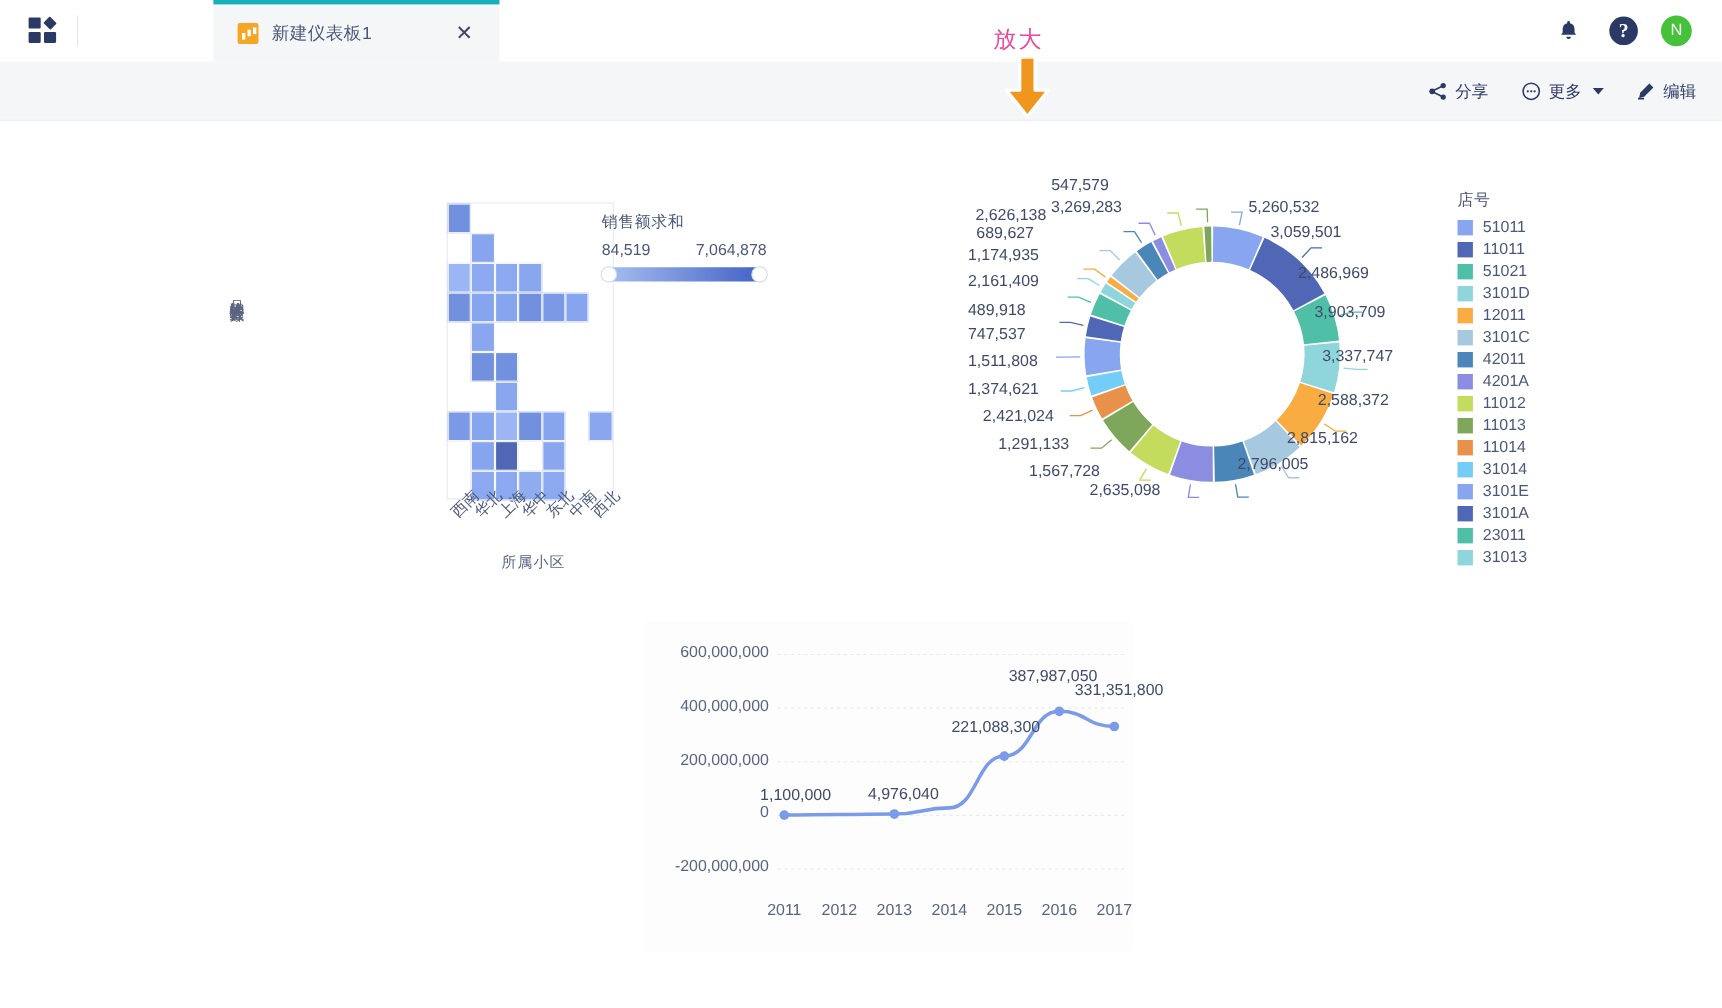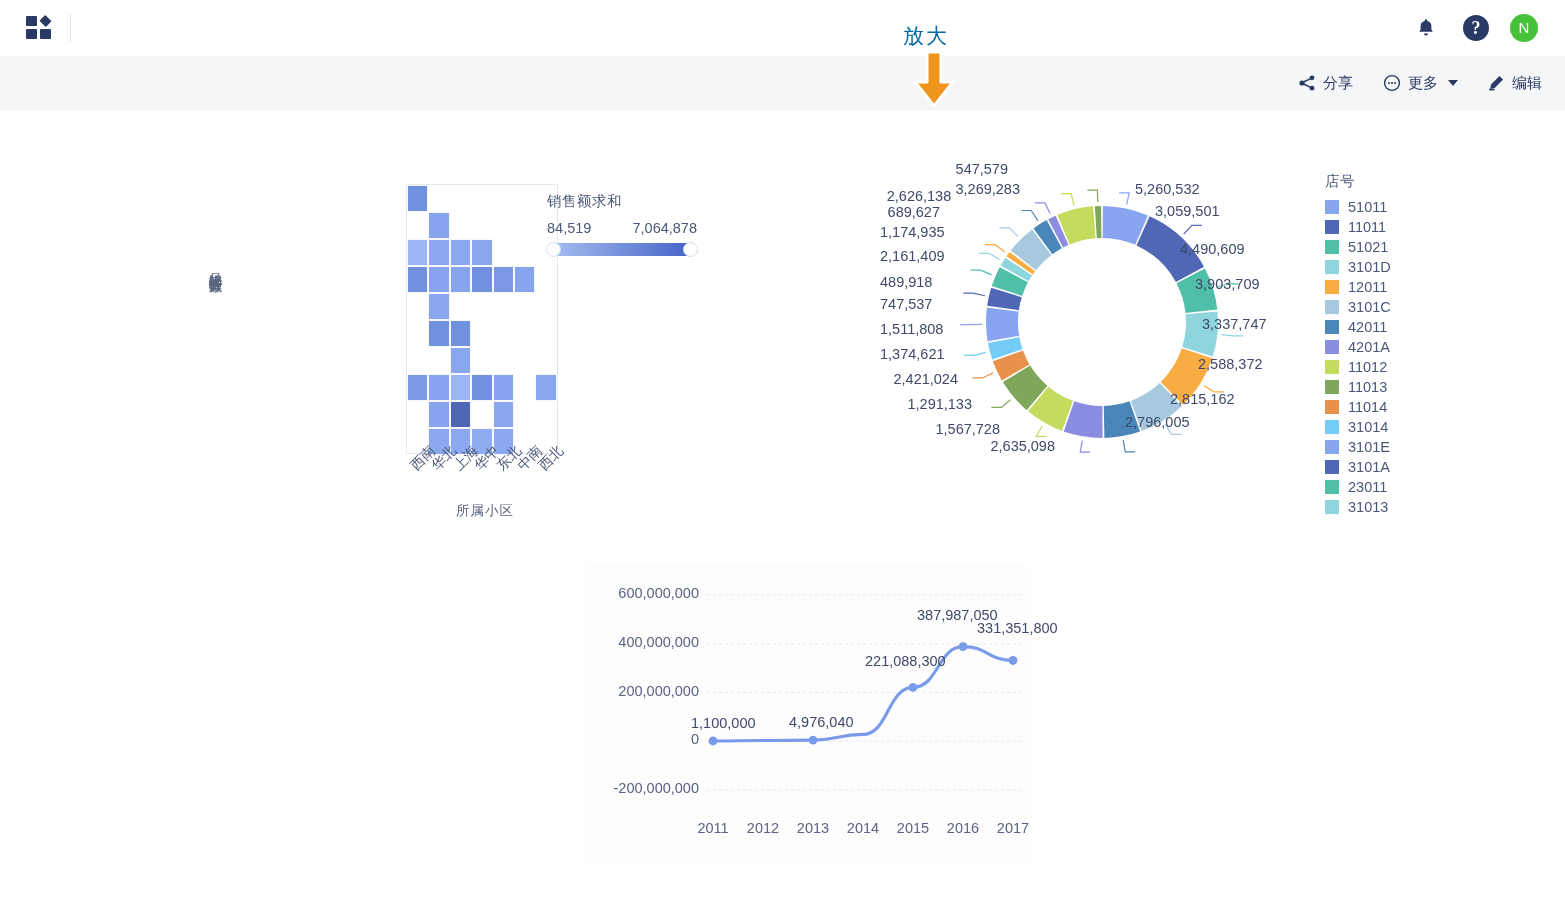--- a/index.html
+++ b/index.html
@@ -69,21 +69,21 @@
   }
   #btn-share { left: 1298px; }
   #btn-more  { left: 1383px; }
   #btn-edit  { left: 1487px; }
   .abtn svg { display: block; }
   .caret { width:0;height:0;border-left:5px solid transparent;border-right:5px solid transparent;
            border-top:6px solid #2b3a64; margin-left:3px; }
 
   
   #annot-label {
-    position: absolute; left: 903px; top: 22px; font-size: 21px; color: #0369a1;
+    position: absolute; left: 903px; top: 22px; font-size: 21px; color: #ec4899;
     letter-spacing: 2px;
   }
   #annot-arrow { position: absolute; left: 908px; top: 52px; width: 52px; height: 56px; }
 
   
   #chart-toolbar {
     position: absolute; left: 884px; top: 114px; width: 98px; height: 40px;
     background: #ffffff; box-shadow: 0 1px 5px rgba(40,50,80,.18); border-radius: 2px;
     display: flex; align-items: center; justify-content: space-around;
   }
@@ -152,20 +152,25 @@
 
 <div id="tabstrip">
   <div id="app-launcher">
     <i></i>
     <i class="dia"></i>
     <i></i>
     <i></i>
   </div>
   <div id="strip-divider"></div>
 
+  <div id="tab-dashboard">
+    <span id="tab-icon"></span>
+    <span id="tab-label">新建仪表板1</span>
+    <span id="tab-close">✕</span>
+  </div>
 </div>
 
 <div id="actionbar"></div>
 
 <div id="bell-icon" class="topright-icon">
   <svg width="24" height="24" viewBox="0 0 24 24" aria-hidden="true">
     <path d="M12 3.2a1.3 1.3 0 0 1 1.3 1.3v.6a5.4 5.4 0 0 1 4.1 5.2v3.3l1.4 2.1H5.2l1.4-2.1v-3.3a5.4 5.4 0 0 1 4.1-5.2v-.6A1.3 1.3 0 0 1 12 3.2z" fill="#2b3a64"></path>
     <path d="M9.9 17.4h4.2a2.1 2.1 0 0 1-4.2 0z" fill="#2b3a64"></path>
   </svg>
 </div>
@@ -329,21 +334,21 @@
         <path d="M168.1671964121388 54.24772869726549 A116 116 0 0 1 175.68132404082252 50.6487881715083L188.4588898226646 79.987053503506 A84 84 0 0 0 183.0176249881005 82.59318284974398 Z" fill="#8b8ee0"></path>
         <polyline points="170.1640745188139,48.77321574809257 164.98048197069528,37.95053732290182 154.98048197069528,37.95053732290182" fill="none" stroke="#8b8ee0" stroke-width="1.2"></polyline>
         <path d="M177.35753049161505 49.934366315829806 A116 116 0 0 1 213.0342374012637 41.34700565474709L215.50755122160476 73.25127995688582 A84 84 0 0 0 189.67269449392813 79.46971353904917 Z" fill="#c3dc5e"></path>
         <polyline points="193.9181022891627,40.33206515516754 191.109912518079,28.66527167068429 181.109912518079,28.66527167068429" fill="none" stroke="#c3dc5e" stroke-width="1.2"></polyline>
         <path d="M214.8519417653886 41.22044539956718 A116 116 0 0 1 221.08894749690953 41.00357771320439L221.34027232534828 73.00259075783767 A84 84 0 0 0 216.82381989907452 73.15963287554865 Z" fill="#7ea75b"></path>
         <polyline points="217.82998545298273,37.072476142139635 217.41298399828102,25.079723756353616 207.41298399828102,25.079723756353616" fill="none" stroke="#7ea75b" stroke-width="1.2"></polyline>
       </svg>
   <span class="dlabel" style="top: 16px; left: 0px; width: 140px; text-align: right;">3,269,283</span>
       <span class="dlabel" style="top: 16px; left: 255px;">5,260,532</span>
       <span class="dlabel" style="top: 38px; left: 275px;">3,059,501</span>
-      <span class="dlabel" style="top: 76px; left: 300px;">4,490,609</span>
+      <span class="dlabel" style="top: 76px; left: 300px;">2,486,969</span>
       <span class="dlabel" style="top: 111px; left: 315px;">3,903,709</span>
       <span class="dlabel" style="top: 151px; left: 322px;">3,337,747</span>
       <span class="dlabel" style="top: 191px; left: 318px;">2,588,372</span>
       <span class="dlabel" style="top: 226px; left: 290px;">2,815,162</span>
       <span class="dlabel" style="top: 249px; left: 245px;">2,796,005</span>
       <span class="dlabel" style="top: 273px; left: 0px; width: 175px; text-align: right;">2,635,098</span>
       <span class="dlabel" style="top: 256px; left: 0px; width: 120px; text-align: right;">1,567,728</span>
       <span class="dlabel" style="top: 231px; left: 0px; width: 92px; text-align: right;">1,291,133</span>
       <span class="dlabel" style="top: 206px; left: 0px; width: 78px; text-align: right;">2,421,024</span>
       <span class="dlabel" style="top: 181px; left: 0px; width: 58px; text-align: right;">1,374,621</span>

